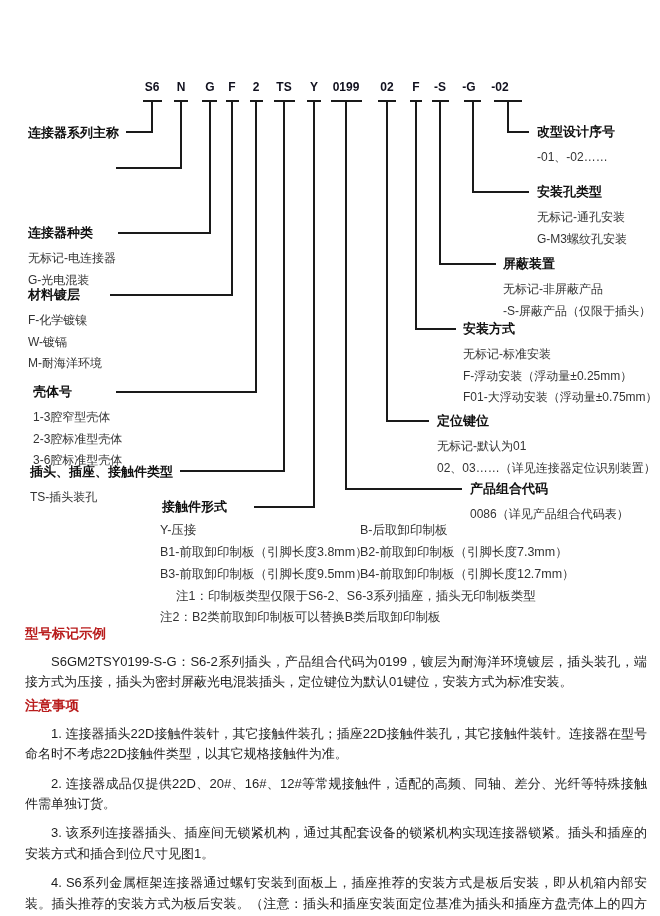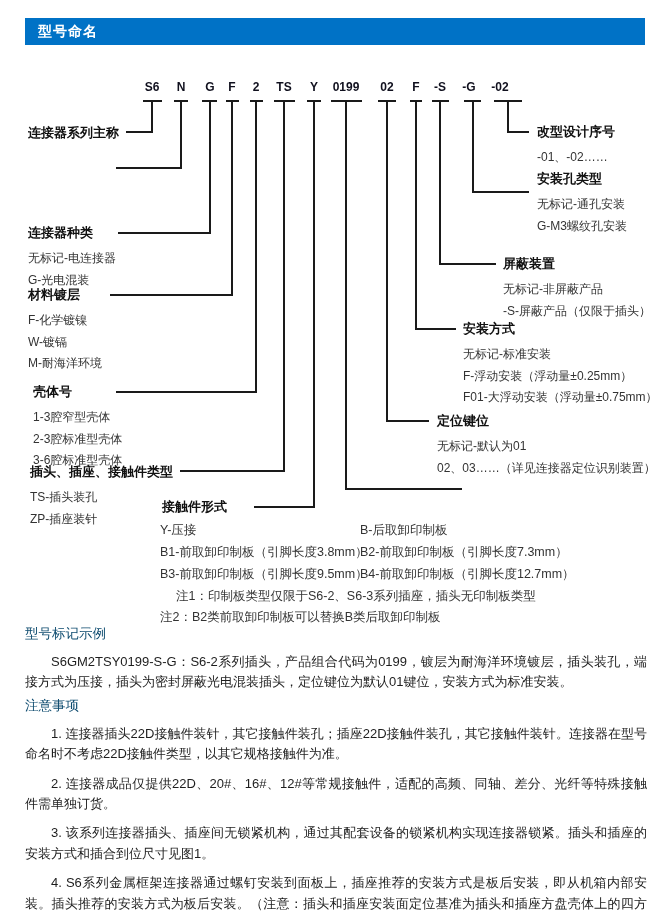--- a/index.html
+++ b/index.html
@@ -26,34 +26,31 @@
   .group{position:absolute;white-space:nowrap;}
   .ghead{font-size:13px;font-weight:bold;color:#111;line-height:14px;margin-bottom:8px;}
   .gitem{font-size:12px;color:#333;line-height:21.5px;}
   
   .cf{position:absolute;left:160px;top:500px;width:480px;height:126px;}
   .cf .ghead{position:absolute;left:2px;top:0;}
   .cf .cell{position:absolute;font-size:12.5px;color:#333;white-space:nowrap;}
   .cf .cnote{position:absolute;font-size:12.5px;color:#333;white-space:nowrap;}
   
   .bottom{position:absolute;left:25px;top:622px;width:622px;}
-  .bhead{font-size:13.5px;font-weight:normal;color:#0c4a6e;line-height:18px;margin:3px 0 3px 0;}
+  .bhead{font-size:13.5px;font-weight:bold;color:#b91c1c;line-height:18px;margin:3px 0 3px 0;}
   .bottom p{
     margin:9px 0 4px 0;font-size:13px;line-height:20.4px;color:#1d1d1d;
     text-indent:2em;text-align:justify;
   }
 </style>
 </head>
 <body>
 
 <div class="page">
 
-  <div class="titlebar">
-    <span class="ttl">型号命名</span>
-  </div>
 
   <div class="diagram">
 
     <svg class="lines" width="660" height="626" viewBox="0 0 660 626">
       <g stroke="#1a1a1a" stroke-width="2" fill="none">
 
         <path d="M143 101H162 M174 101H188 M202 101H217 M226 101H239 M250 101H263 M274 101H295 M307 101H321 M331 101H362 M378 101H396 M410 101H422 M432 101H449 M464 101H481 M494 101H522"></path>
 
         <path d="M152 101V132H126"></path>
         <path d="M181 101V168H116"></path>
@@ -107,41 +104,40 @@
     <div class="group" style="left:33px;top:385px">
       <div class="ghead">壳体号</div>
       <div class="gitem">1-3腔窄型壳体</div>
       <div class="gitem">2-3腔标准型壳体</div>
       <div class="gitem">3-6腔标准型壳体</div>
     </div>
 
     <div class="group" style="left:30px;top:465px">
       <div class="ghead">插头、插座、接触件类型</div>
       <div class="gitem">TS-插头装孔</div>
-      <div class="gitem">ZP-插座装针</div>
     </div>
 
     <div class="cf">
       <div class="ghead">接触件形式</div>
       <span class="cell" style="left:0;top:22px">Y-压接</span>
       <span class="cell" style="left:200px;top:22px">B-后取卸印制板</span>
       <span class="cell" style="left:0;top:44px">B1-前取卸印制板（引脚长度3.8mm）</span>
       <span class="cell" style="left:200px;top:44px">B2-前取卸印制板（引脚长度7.3mm）</span>
       <span class="cell" style="left:0;top:66px">B3-前取卸印制板（引脚长度9.5mm）</span>
       <span class="cell" style="left:200px;top:66px">B4-前取卸印制板（引脚长度12.7mm）</span>
       <span class="cnote" style="left:16px;top:88px">注1：印制板类型仅限于S6-2、S6-3系列插座，插头无印制板类型</span>
       <span class="cnote" style="left:0;top:109px">注2：B2类前取卸印制板可以替换B类后取卸印制板</span>
     </div>
 
     <div class="group" style="left:537px;top:125px">
       <div class="ghead">改型设计序号</div>
       <div class="gitem">-01、-02……</div>
     </div>
 
-    <div class="group" style="left:537px;top:172px">
+    <div class="group" style="left:537px;top:185px">
       <div class="ghead">安装孔类型</div>
       <div class="gitem">无标记-通孔安装</div>
       <div class="gitem">G-M3螺纹孔安装</div>
     </div>
 
     <div class="group" style="left:503px;top:257px">
       <div class="ghead">屏蔽装置</div>
       <div class="gitem">无标记-非屏蔽产品</div>
       <div class="gitem">-S-屏蔽产品（仅限于插头）</div>
     </div>
@@ -152,20 +148,24 @@
       <div class="gitem">F-浮动安装（浮动量±0.25mm）</div>
       <div class="gitem">F01-大浮动安装（浮动量±0.75mm）</div>
     </div>
 
     <div class="group" style="left:437px;top:414px">
       <div class="ghead">定位键位</div>
       <div class="gitem">无标记-默认为01</div>
       <div class="gitem">02、03……（详见连接器定位识别装置）</div>
     </div>
 
+    <div class="group" style="left:470px;top:482px">
+      <div class="ghead">产品组合代码</div>
+      <div class="gitem">0086（详见产品组合代码表）</div>
+    </div>
 
   </div>
 
   <div class="bottom">
     <div class="bhead">型号标记示例</div>
     <p>S6GM2TSY0199-S-G：S6-2系列插头，产品组合代码为0199，镀层为耐海洋环境镀层，插头装孔，端接方式为压接，插头为密封屏蔽光电混装插头，定位键位为默认01键位，安装方式为标准安装。</p>
     <div class="bhead">注意事项</div>
     <p>1. 连接器插头22D接触件装针，其它接触件装孔；插座22D接触件装孔，其它接触件装针。连接器在型号命名时不考虑22D接触件类型，以其它规格接触件为准。</p>
     <p>2. 连接器成品仅提供22D、20#、16#、12#等常规接触件，适配的高频、同轴、差分、光纤等特殊接触件需单独订货。</p>
     <p>3. 该系列连接器插头、插座间无锁紧机构，通过其配套设备的锁紧机构实现连接器锁紧。插头和插座的安装方式和插合到位尺寸见图1。</p>

